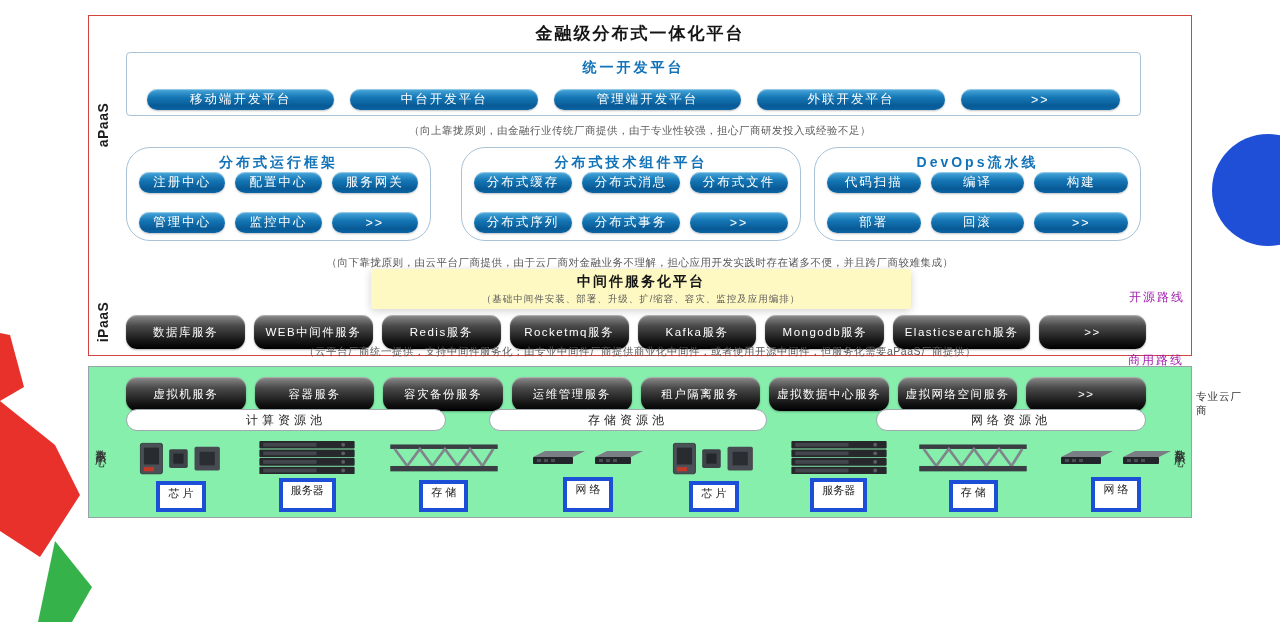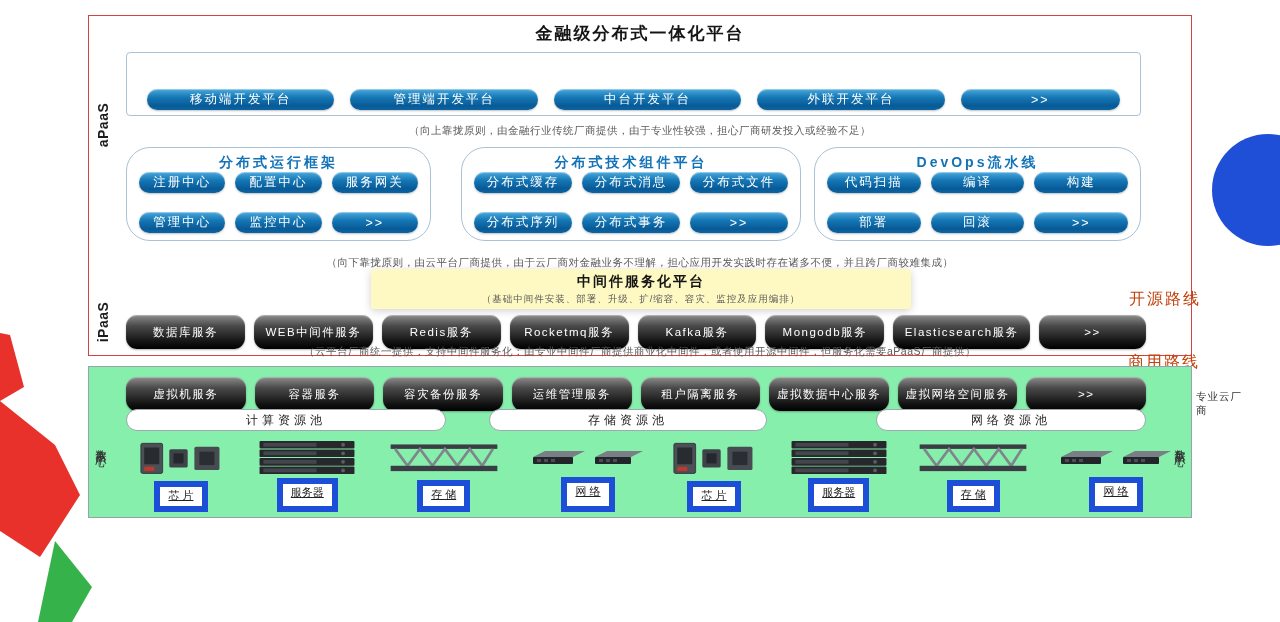--- a/index.html
+++ b/index.html
@@ -58,41 +58,41 @@
   .middleware { position:absolute; left:282px; top:253px; width:540px; height:40px;
                 background:#fef9c3; border-radius:3px; box-shadow:0 2px 8px rgba(0,0,0,.18);
                 text-align:center; }
   .mw-title { font-size:14px; font-weight:bold; color:#151515; letter-spacing:2px; margin-top:4px; }
   .mw-sub { font-size:9.5px; color:#5a5a5a; letter-spacing:1px; margin-top:2px; }
 
   .ipaas-row { position:absolute; left:37px; top:299px; width:1020px; display:flex; gap:9px; }
   .ipaas-row > :nth-child(7) { flex:1.15; }
   .ipaas-row > :last-child { flex:.9; }
 
-  .route { position:absolute; font-size:16px; color:#c2410c; letter-spacing:2px; white-space:nowrap; }
+  .route { position:absolute; font-size:12px; color:#a21caf; letter-spacing:2px; white-space:nowrap; }
   .route-open { left:1040px; top:273px; }
   .route-commercial { left:1128px; top:352px; }
 
   .iaas-row { position:absolute; left:37px; top:10px; width:1020px; display:flex; gap:9px; }
 
   .pool { position:absolute; top:42px; height:22px; border:1px solid #a0a8b0; border-radius:11px;
           background:#fff; display:flex; align-items:center; justify-content:center;
           font-size:12px; color:#222; letter-spacing:4px; }
   .pool1 { left:37px;  width:320px; }
   .pool2 { left:400px; width:278px; }
   .pool3 { left:787px; width:270px; }
 
   .hw-group { position:absolute; top:73px; display:flex; justify-content:space-between;
               align-items:flex-end; }
   .hw-a { left:42px;  width:515px; }
   .hw-b { left:575px; width:510px; }
   .hw-item { display:flex; flex-direction:column; align-items:center; justify-content:flex-end;
              height:72px; gap:4px; }
-  .hw-label { border:6px solid #1d4ed8; background:#fff; font-size:11px; color:#222;
-              padding:0 8px; height:35px; line-height:16px; white-space:nowrap;text-decoration:underline; }
+  .hw-label { border:4px solid #1d4ed8; background:#fff; font-size:11px; color:#222;
+              padding:0 8px; height:35px; line-height:16px; white-space:nowrap; }
 
   .dc-label { position:absolute; top:74px; writing-mode:vertical-rl; text-orientation:upright;
               font-size:11px; letter-spacing:2px; color:#333; }
   .dc-a { left:4px; } .dc-b { right:4px; }
 
   .vendor-label { position:absolute; left:1196px; top:389px; width:48px; font-size:10.5px;
                   line-height:1.35; color:#333; letter-spacing:1px; }
 </style>
 </head>
 <body>
@@ -103,24 +103,25 @@
     <path d="M0,8 L10,10 L24,62 L0,76 Z" fill="#e8312a"></path>
     <path d="M0,76 L55,120 L80,170 L40,232 L0,206 Z" fill="#e8312a"></path>
     <path d="M55,216 L92,262 L72,297 L38,297 Z" fill="#35b34a"></path>
   </svg>
   <div class="deco-blue"></div>
 
   <div class="main-box">
     <div class="diagram-title">金融级分布式一体化平台</div>
 
     <div class="panel dev-panel">
+      <div class="panel-title">统一开发平台</div>
       <div class="dev-row">
         <div class="btn-blue">移动端开发平台</div>
+        <div class="btn-blue">中台开发平台</div>
         <div class="btn-blue">管理端开发平台</div>
-        <div class="btn-blue">中台开发平台</div>
         <div class="btn-blue">外联开发平台</div>
         <div class="btn-blue">&gt;&gt;</div>
       </div>
     </div>
 
     <div class="note note-top">（向上靠拢原则，由金融行业传统厂商提供，由于专业性较强，担心厂商研发投入或经验不足）</div>
 
     <div class="panel group g1">
       <div class="panel-title">分布式运行框架</div>
       <div class="g-row r1">

